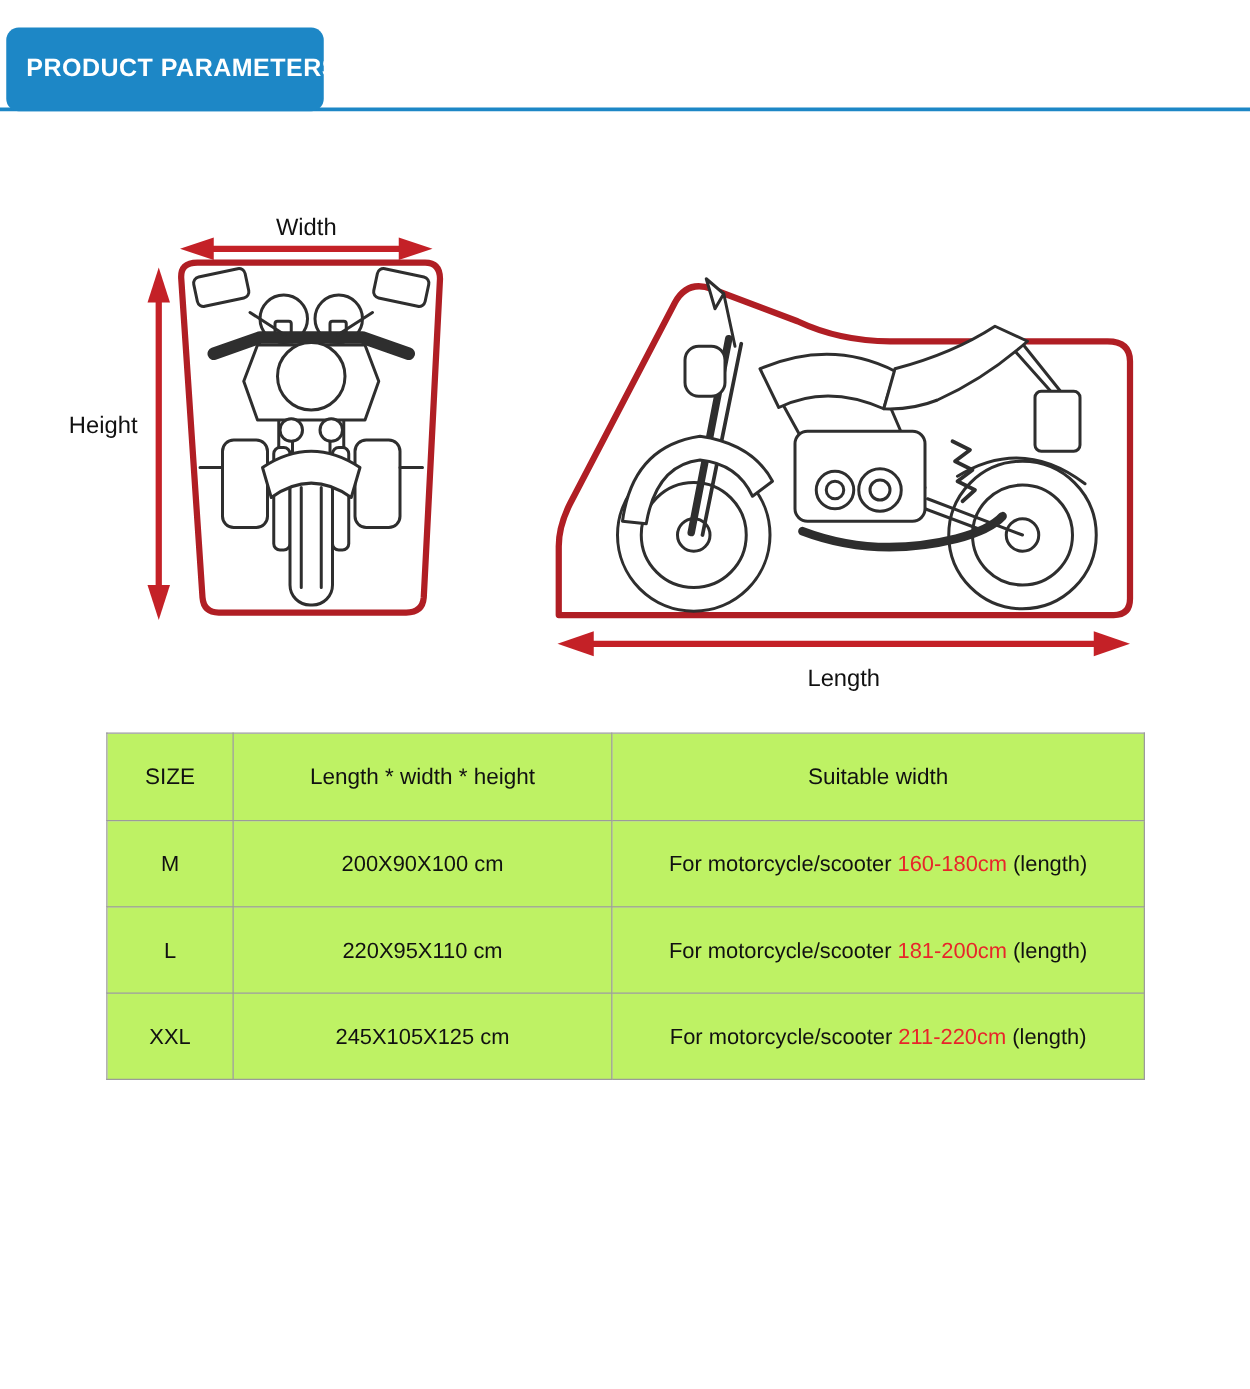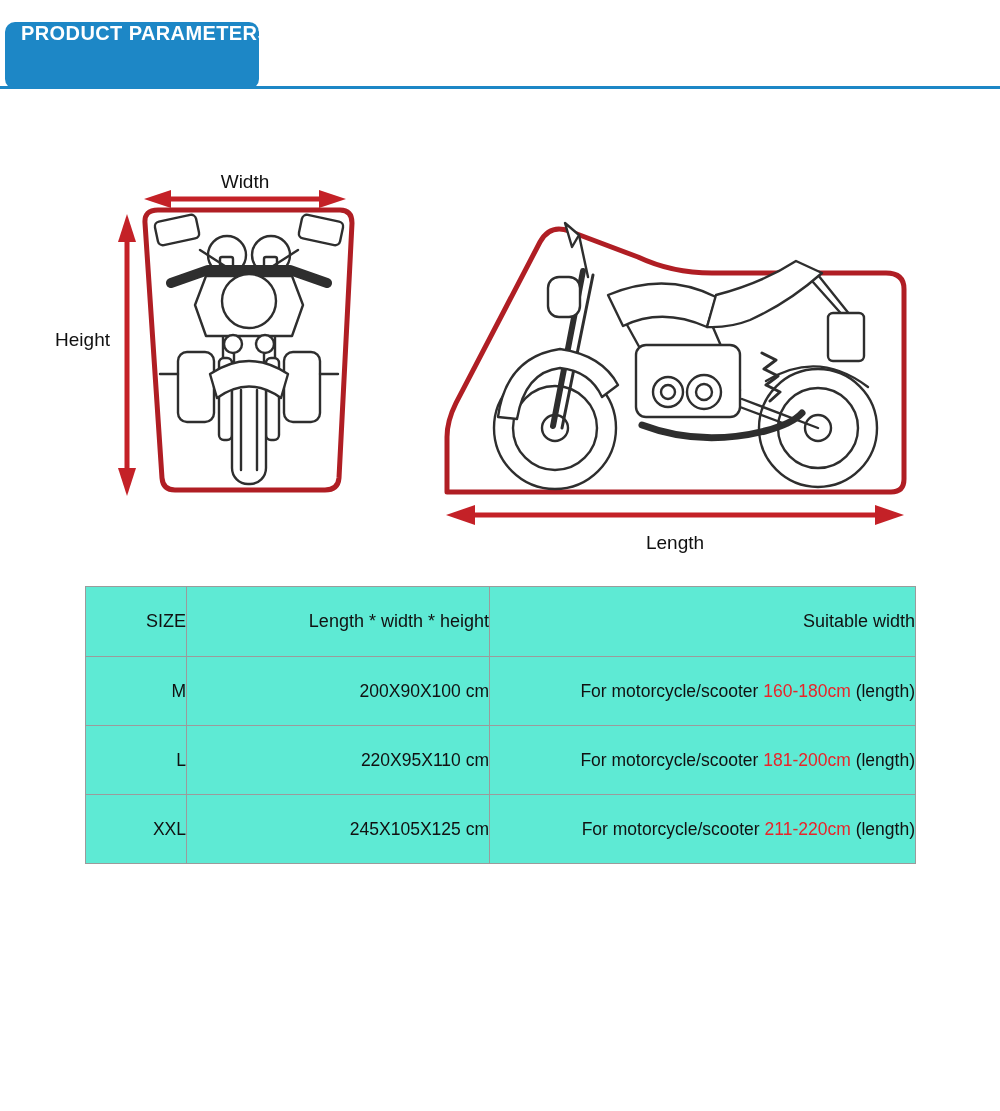--- a/index.html
+++ b/index.html
@@ -14,21 +14,21 @@
   html,body{margin:0;padding:0;background:#fff;}
   .page{
     position:relative;width:1000px;height:1111px;background:#ffffff;
     font-family:"Liberation Sans",sans-serif;color:var(--ink);overflow:hidden;
   }
   
   .header-rule{position:absolute;left:0;top:86px;width:1000px;height:3px;background:var(--banner-blue);}
   .banner{
     position:absolute;left:5px;top:22px;width:254px;height:67px;
     background:var(--banner-blue);border-radius:10px;
-    display:flex;align-items:flex-start;box-sizing:border-box;padding-left:16px;
+    display:flex;align-items:center;box-sizing:border-box;padding-left:16px;
   }
   .banner-title{color:#ffffff;font-size:20px;font-weight:bold;letter-spacing:.4px;white-space:nowrap;}
   
   .diagram-svg{position:absolute;}
   .fv-svg{left:30px;top:158px;}
   .sv-svg{left:430px;top:185px;}
   .cover-outline{fill:none;stroke:var(--cover-red);stroke-width:5;stroke-linejoin:round;}
   .arrow-shaft{stroke:var(--arrow-red);stroke-width:5;fill:none;}
   .arrow-head{fill:var(--arrow-red);stroke:none;}
   .dim-label{fill:#111;font-family:"Liberation Sans",sans-serif;font-size:19px;}
@@ -39,22 +39,22 @@
   
   .size-table{
     position:absolute;left:85px;top:586px;width:830px;
     border-collapse:collapse;table-layout:fixed;
   }
   .size-table col.c1{width:101px;}
   .size-table col.c2{width:303px;}
   .size-table col.c3{width:426px;}
   .size-table td,.size-table th{
     border:1.5px solid var(--table-border);
-    text-align:right;vertical-align:middle;
-    font-weight:normal;color:#111;background:#5eead4;
+    text-align:center;vertical-align:middle;
+    font-weight:normal;color:#111;background:#bef264;
     padding:0;height:69px;box-sizing:border-box;
   }
   .size-table th{font-size:18px;height:70px;}
   .size-table td{font-size:17.5px;}
   .size-table .red{color:var(--accent-red);}
   .suit span{white-space:nowrap;}
 </style>
 </head>
 <body>
 

